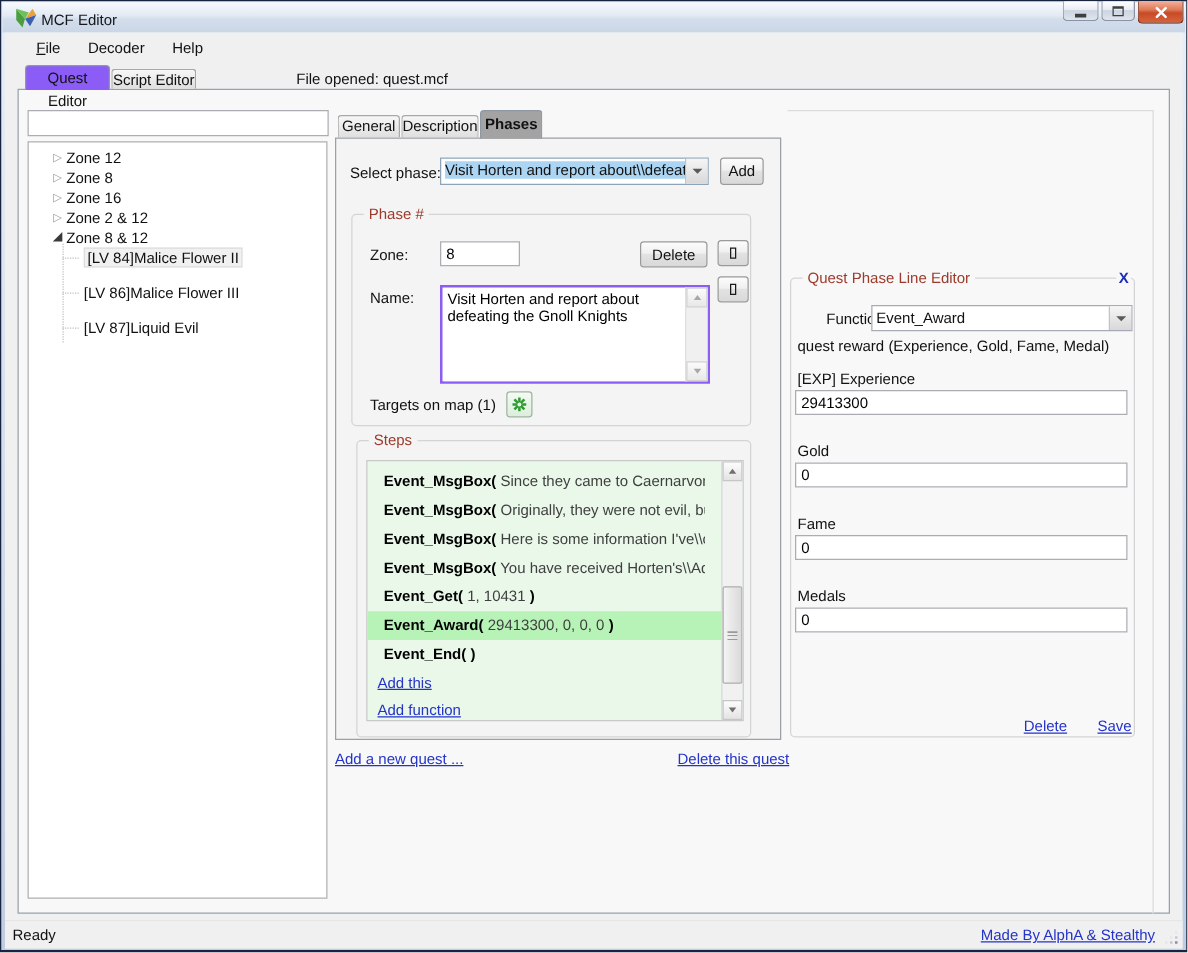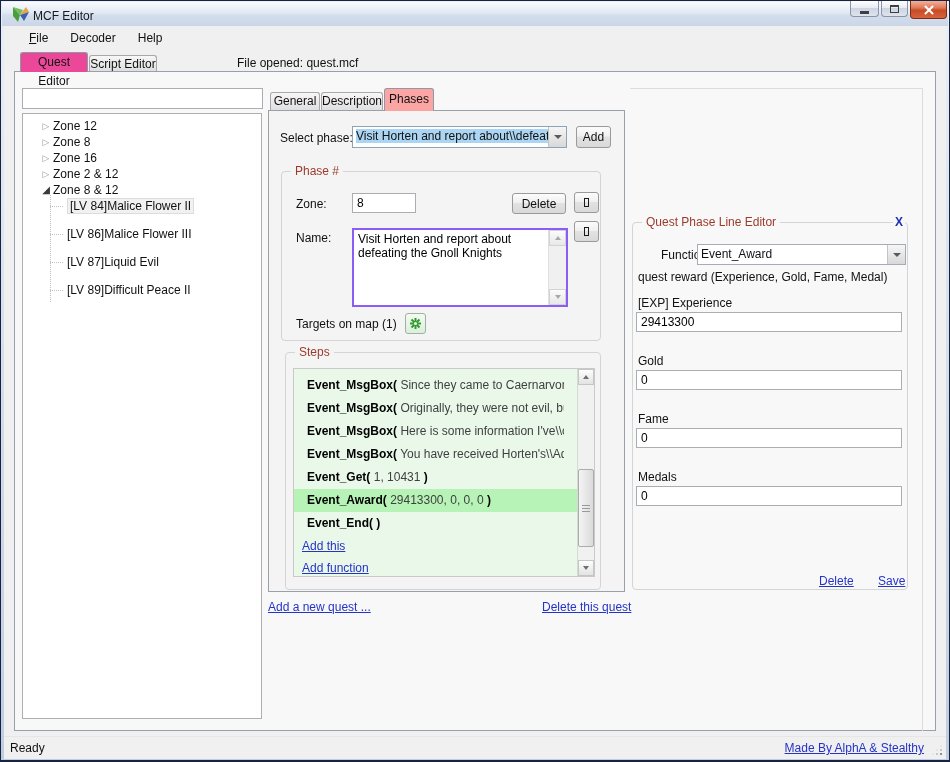--- a/index.html
+++ b/index.html
@@ -16,22 +16,22 @@
   .glyph-x{position:relative;width:10px;height:10px;}
   .glyph-x::before,.glyph-x::after{content:"";position:absolute;left:-1px;top:4px;width:12px;height:2px;background:#FFF;border-radius:1px;}
   .glyph-x::before{transform:rotate(45deg);}
   .glyph-x::after{transform:rotate(-45deg);}
   .client{position:absolute;left:4px;top:26px;width:942px;height:732px;background:#F0F0F0;}
   .menubar{position:absolute;left:4px;top:27px;width:942px;height:21px;display:flex;align-items:center;padding-left:14px;box-sizing:border-box;}
   .menu-item{padding:3px 11px;}
   .menu-item.accel::first-letter{text-decoration:underline;}
   .page{position:absolute;left:14px;top:71px;width:922px;height:660px;background:#F8F8F8;border:1px solid #97A0AB;box-sizing:border-box;}
   .tab{position:absolute;box-sizing:border-box;border:1px solid #A8A8A8;border-bottom:none;border-radius:3px 3px 0 0;text-align:center;background:linear-gradient(#F7F7F7,#DFDFDF);}
-  .tab.active{background:#ec4899;border-color:#8F99A4;z-index:6;}
-  .tab.active.inner{background:#fca5a5;}
+  .tab.active{background:#8b5cf6;border-color:#8F99A4;z-index:6;}
+  .tab.active.inner{background:#a3a3a3;font-weight:bold;}
   .inner-page{position:absolute;left:268px;top:110px;width:357px;height:482px;background:#F4F4F4;border:1px solid #99A0A8;box-sizing:border-box;z-index:2;}
   .tb{background:#fff;border:1px solid #ABADB3;box-sizing:border-box;}
   input.tb{font-family:"Liberation Sans",sans-serif;font-size:12px;padding:1px 4px;outline:none;}
   .combo{position:absolute;display:flex;background:#fff;border:1px solid #8DA4B8;box-sizing:border-box;}
   .combo .txt{flex:1;padding:2px 1px 2px 3px;white-space:nowrap;overflow:hidden;}
   .combo .txt .sel{background:#ABD5F2;}
   .combo .drop{width:17px;border-left:1px solid #C3C3C3;background:linear-gradient(#F6F6F6,#D8D8D8);display:flex;align-items:center;justify-content:center;}
   .arr-dn{width:0;height:0;border-left:4px solid transparent;border-right:4px solid transparent;border-top:4px solid #5A5A5A;}
   .btn{position:absolute;box-sizing:border-box;border:1px solid #9A9A9A;border-radius:3px;background:linear-gradient(#FCFCFC,#F0F0F0 45%,#E2E2E2 50%,#D9D9D9);display:flex;align-items:center;justify-content:center;font-size:12px;}
   .tofu{display:inline-block;width:5px;height:9px;border:1px solid #1A1A1A;box-sizing:border-box;}
@@ -131,21 +131,20 @@
         <span>Zone 2 &amp; 12</span>
       </div>
     <div class="tree-row">
         <span class="tree-glyph exp">◢</span>
         <span>Zone 8 &amp; 12</span>
       </div>
     <div class="tree-children">
       <div class="tree-child"><span class="tsel">[LV 84]Malice Flower II</span></div>
       <div class="tree-child"><span>[LV 86]Malice Flower III</span></div>
       <div class="tree-child"><span>[LV 87]Liquid Evil</span></div>
-      <div class="tree-child"><span>[LV 89]Difficult Peace II</span></div>
     </div>
   </div>
 
   <div class="vline" style="left:630px;top:88px;width:293px;height:1px;"></div>
   <div class="vline" style="left:922px;top:88px;width:1px;height:643px;"></div>
 
   <div class="inner-page"></div>
   <div class="tab inner" style="left:270px;top:92px;width:50px;height:18px;line-height:17px;z-index:1;">General</div>
   <div class="tab inner" style="left:321px;top:92px;width:62px;height:18px;line-height:17px;z-index:1;">Description</div>
   <div class="tab active inner" style="left:384px;top:88px;width:50px;height:23px;line-height:21px;">Phases</div>

